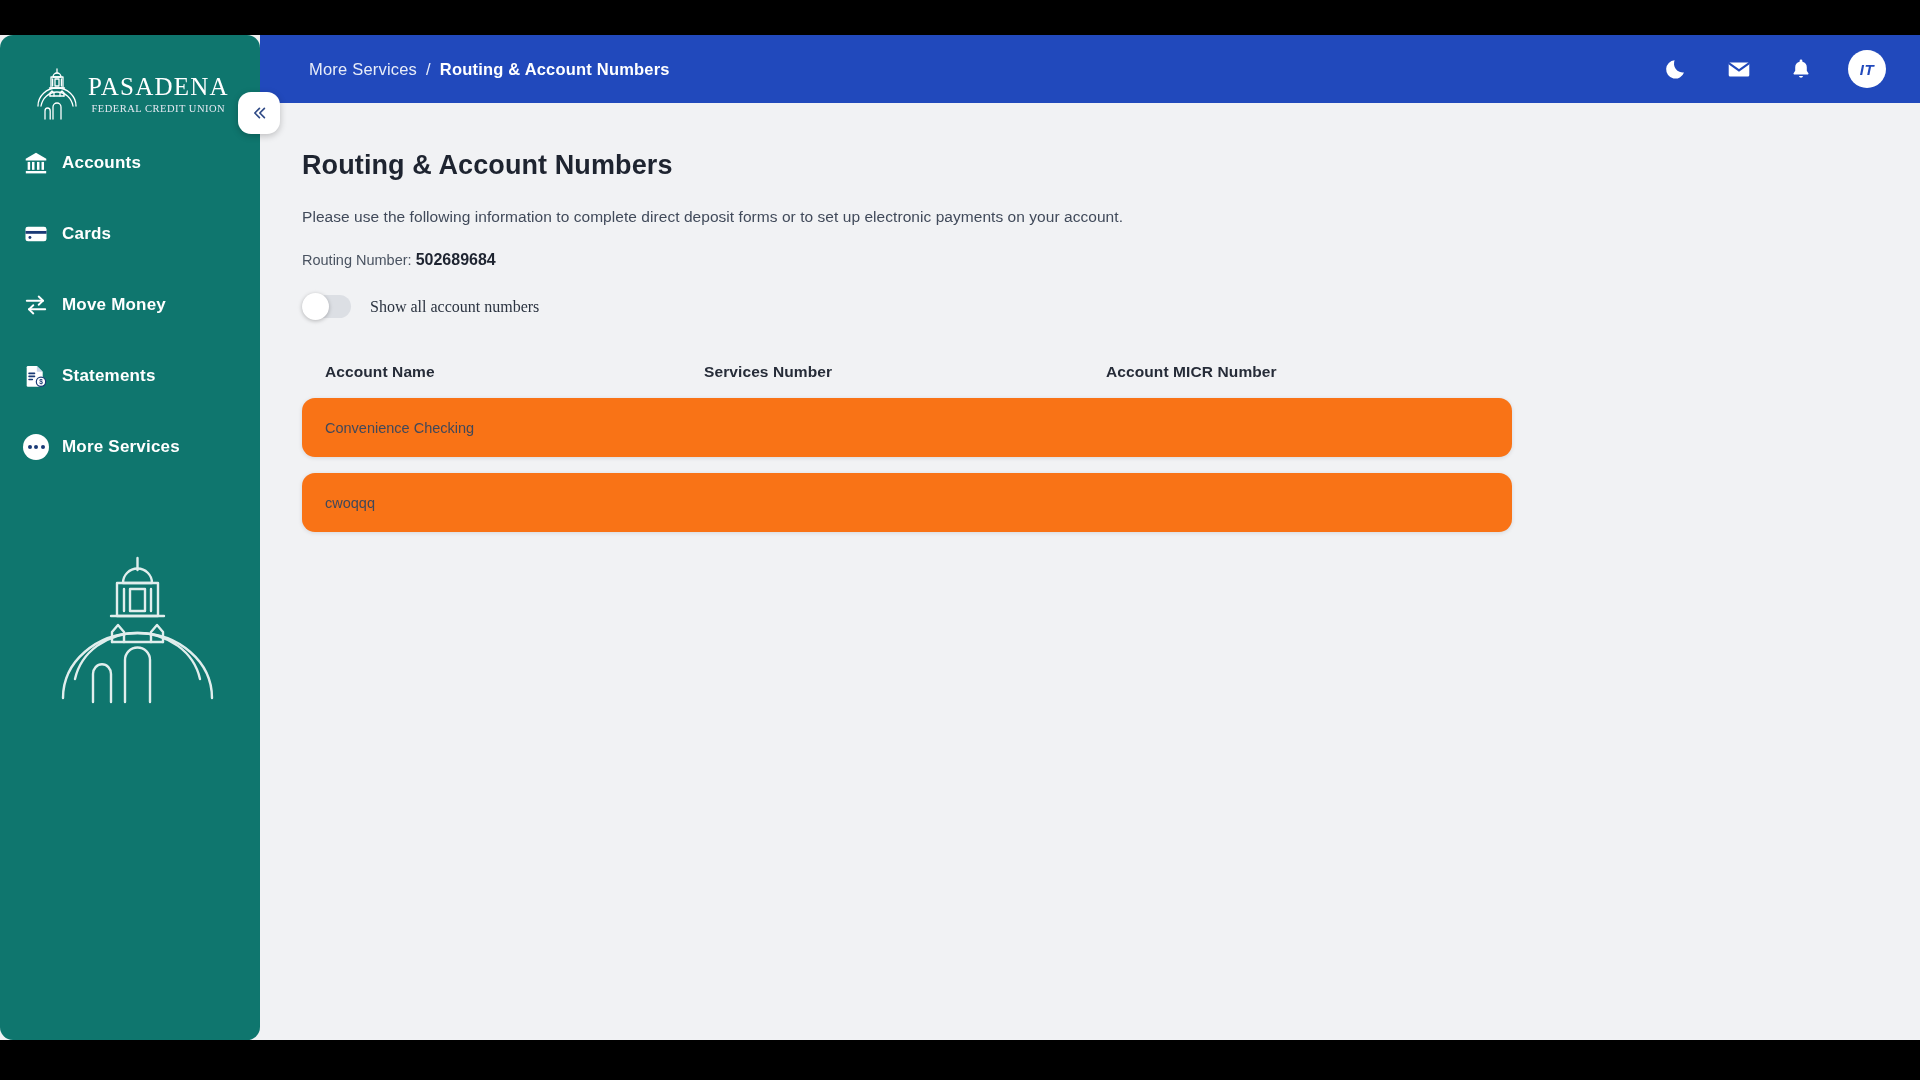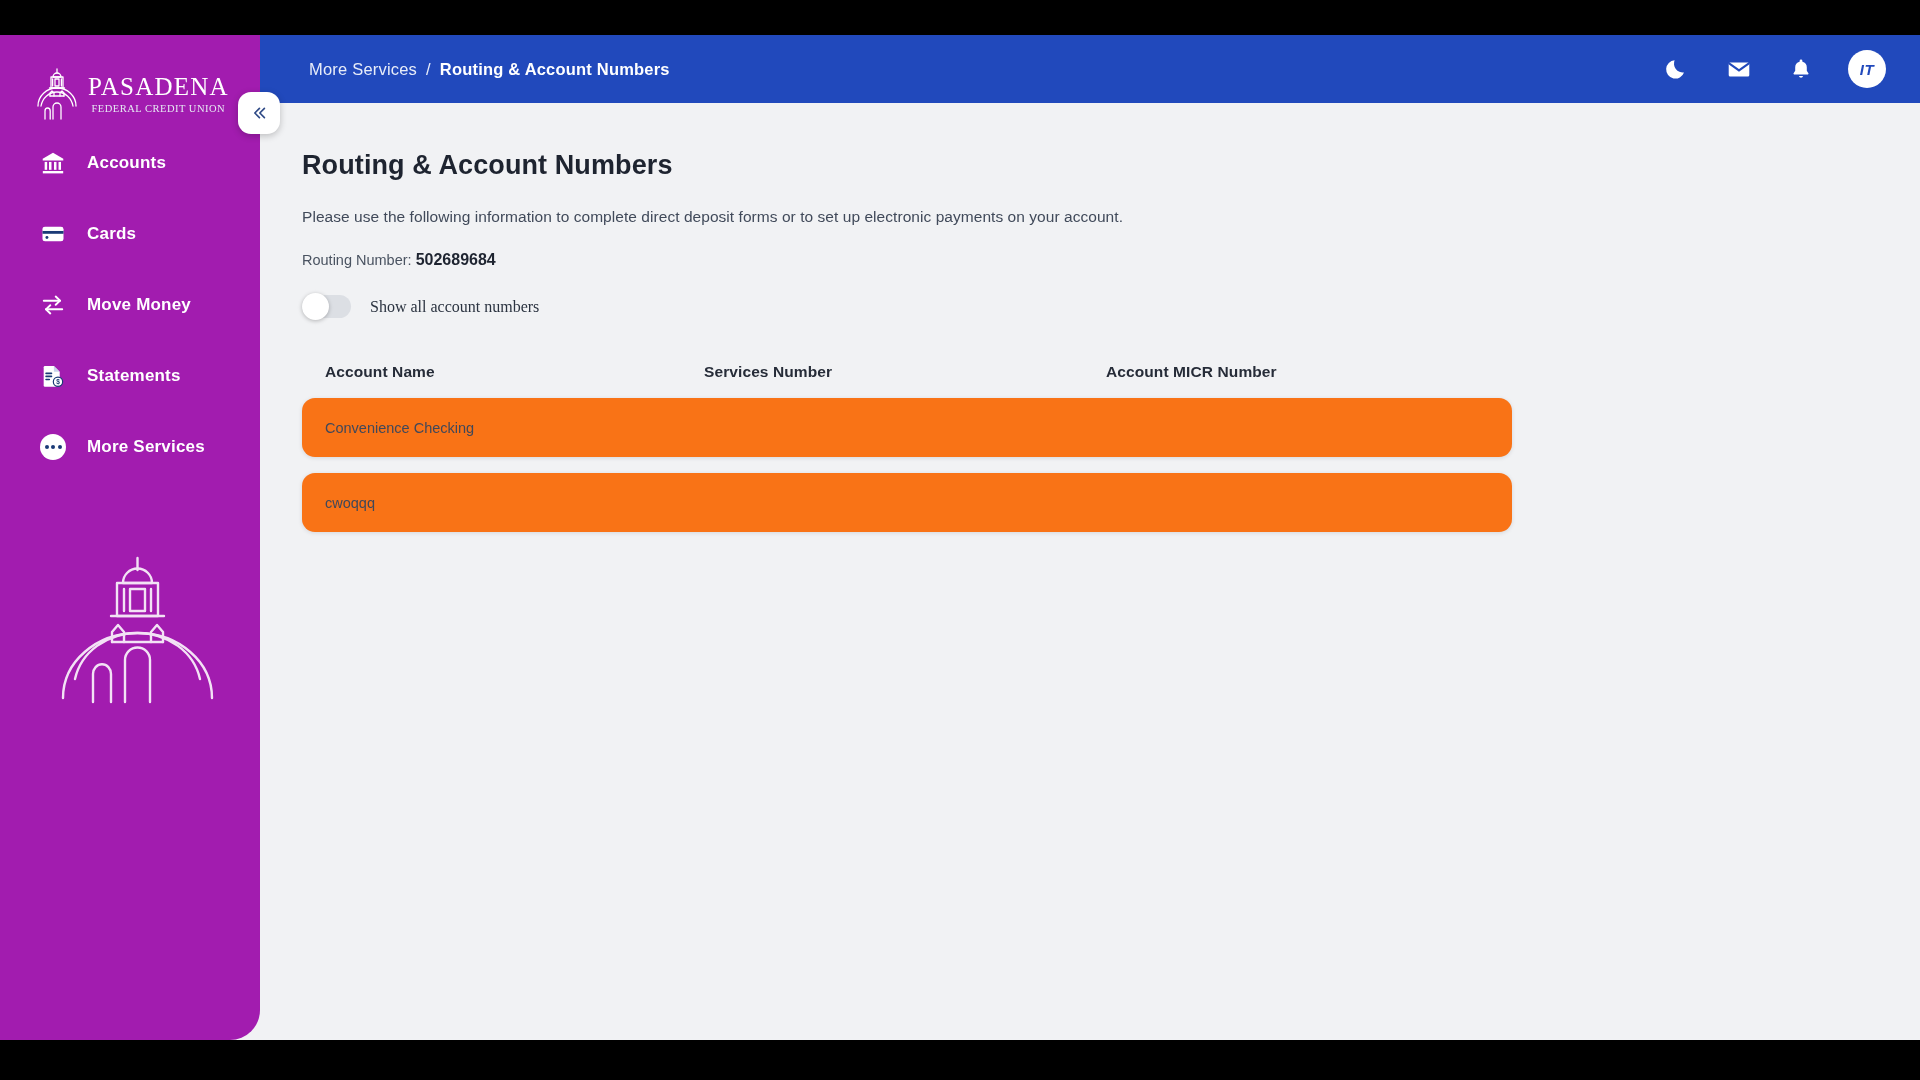--- a/index.html
+++ b/index.html
@@ -15,24 +15,25 @@
     width: 1920px; height: 1005px;
     background: #F1F2F4;
     overflow: hidden;
   }
 
   
   #sidebar {
     position: absolute;
     left: 0; top: 0;
     width: 260px; height: 1005px;
-    background: #a21caf;
+    background: #0f766e;
     border-bottom-right-radius: 30px;
     overflow: hidden;
     z-index: 3;
+    border-radius: 13px;
   }
   .brand {
     position: absolute;
     left: 34px; top: 28px;
     width: 190px; height: 62px;
     display: flex; align-items: center; gap: 8px;
   }
   .brand-mark { width: 46px; height: 56px; flex: 0 0 46px; }
   .brand-text { display: flex; flex-direction: column; align-items: center; }
   .brand-name {
@@ -42,21 +43,21 @@
   }
   .brand-sub {
     font-family: "Liberation Serif", serif;
     font-size: 10.5px; letter-spacing: 0.5px;
     color: #e6eaf3; margin-top: 4px; white-space: nowrap;
   }
 
   .nav { position: absolute; left: 0; top: 105px; width: 260px; }
   .nav-item {
     display: flex; align-items: center;
-    height: 46px; padding-left: 39px; gap: 20px;
+    height: 46px; padding-left: 22px; gap: 12px;
     cursor: pointer; margin-bottom: 25px; text-align: right;
   }
   .nav-icon {
     width: 28px; height: 28px; flex: 0 0 28px;
     display: flex; align-items: center; justify-content: center;
   }
   .nav-label {
     font-size: 17px; font-weight: 600; color: #ffffff;
     letter-spacing: 0.2px; white-space: nowrap;
   }

